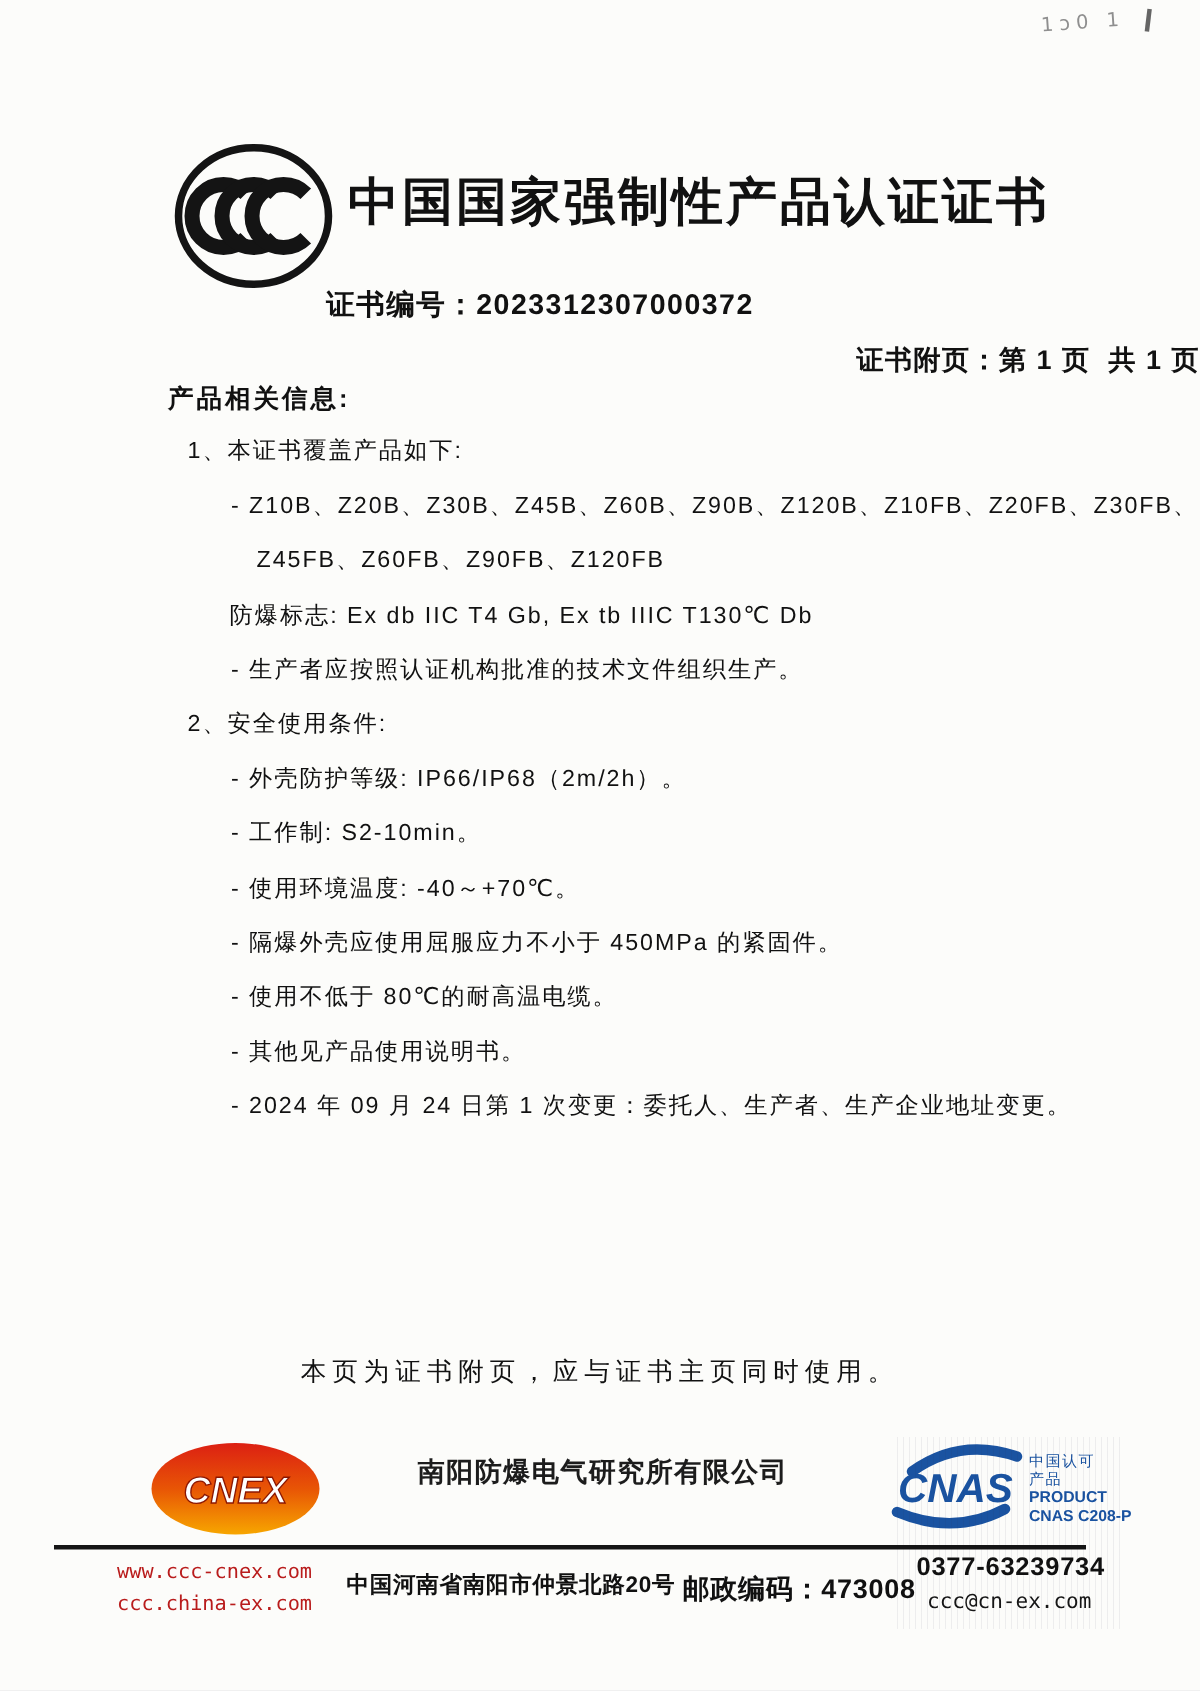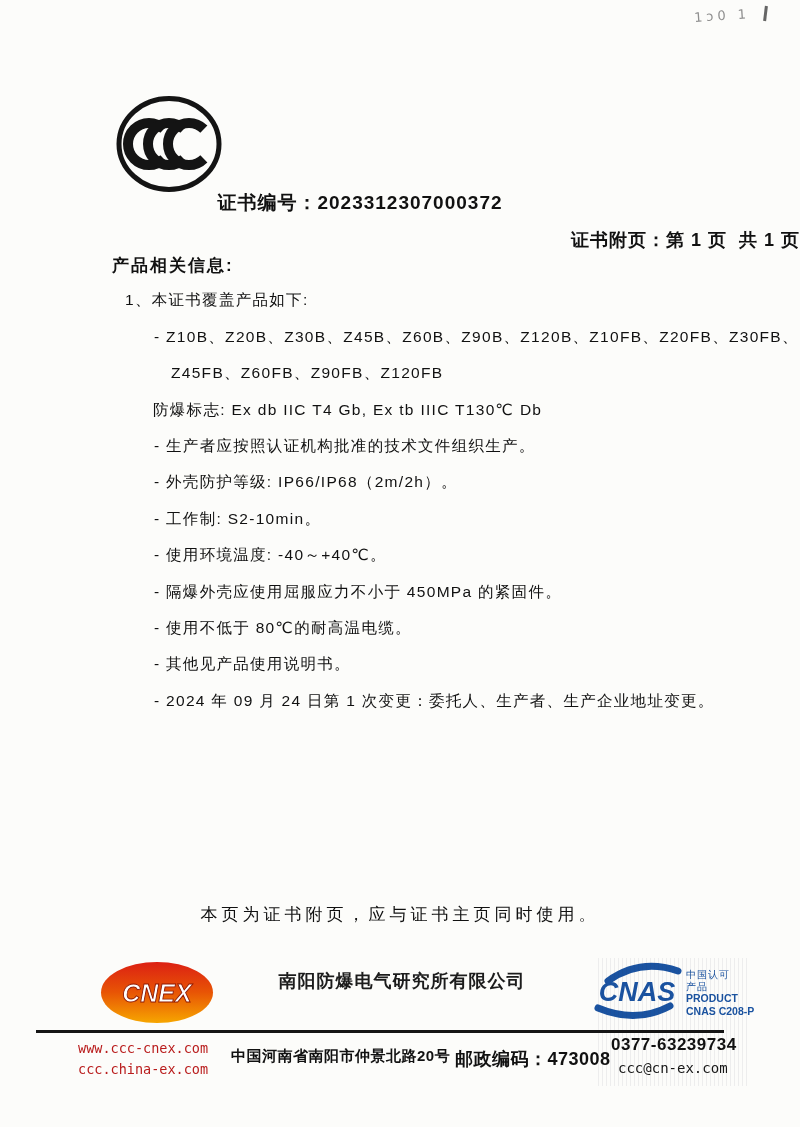--- a/index.html
+++ b/index.html
@@ -88,35 +88,37 @@
   <div class="handwriting txt">1ɔ0 1</div>
   <div class="tick"></div>
 
   <svg class="ccc-logo" viewBox="0 0 112 102">
     <ellipse cx="56" cy="51" rx="50" ry="45.5" fill="none" stroke="#141414" stroke-width="5"></ellipse>
     <path d="M 50.85 36.15 A 21 21 0 1 0 50.85 65.85" fill="none" stroke="#141414" stroke-width="10"></path>
     <path d="M 70.85 36.15 A 21 21 0 1 0 70.85 65.85" fill="none" stroke="#141414" stroke-width="10"></path>
     <path d="M 90.85 36.15 A 21 21 0 1 0 90.85 65.85" fill="none" stroke="#141414" stroke-width="10"></path>
   </svg>
 
+  <div class="doc-title txt">中国国家强制性产品认证证书</div>
 
   <div class="cert-no txt">证书编号：2023312307000372</div>
 
   <div class="pages txt">证书附页：第 1 页  共 1 页</div>
 
   <div class="body-lines">
       <div class="bline section">产品相关信息:</div>
       <div class="bline item">1、本证书覆盖产品如下:</div>
       <div class="bline dash">- Z10B、Z20B、Z30B、Z45B、Z60B、Z90B、Z120B、Z10FB、Z20FB、Z30FB、</div>
       <div class="bline cont">Z45FB、Z60FB、Z90FB、Z120FB</div>
       <div class="bline prop">防爆标志: Ex db IIC T4 Gb, Ex tb IIIC T130℃ Db</div>
       <div class="bline dash">- 生产者应按照认证机构批准的技术文件组织生产。</div>
+      <div class="bline item">2、安全使用条件:</div>
       <div class="bline dash">- 外壳防护等级: IP66/IP68（2m/2h）。</div>
       <div class="bline dash">- 工作制: S2-10min。</div>
-      <div class="bline dash">- 使用环境温度: -40～+40℃。</div>
+      <div class="bline dash">- 使用环境温度: -40～+70℃。</div>
       <div class="bline dash">- 隔爆外壳应使用屈服应力不小于 450MPa 的紧固件。</div>
       <div class="bline dash">- 使用不低于 80℃的耐高温电缆。</div>
       <div class="bline dash">- 其他见产品使用说明书。</div>
       <div class="bline dash">- 2024 年 09 月 24 日第 1 次变更：委托人、生产者、生产企业地址变更。</div>
     </div>
 
   <div class="note-line txt">本页为证书附页，应与证书主页同时使用。</div>
 
   <svg class="cnex-logo" viewBox="0 0 114 63">
     <defs>

